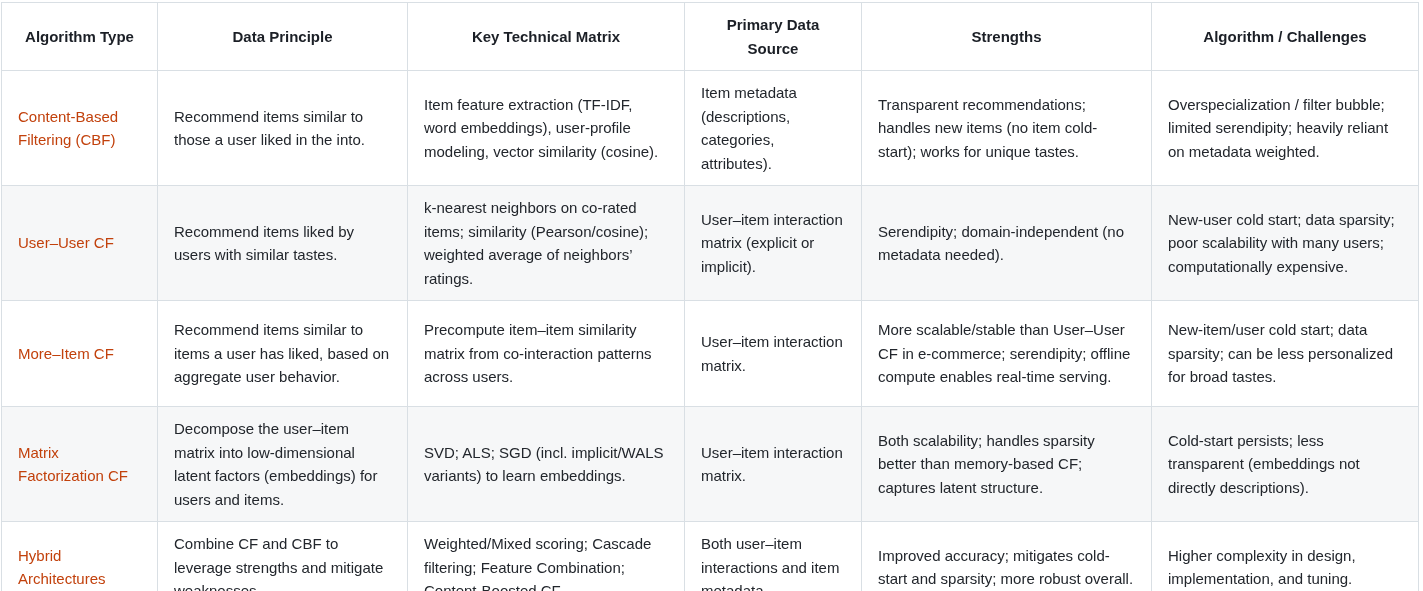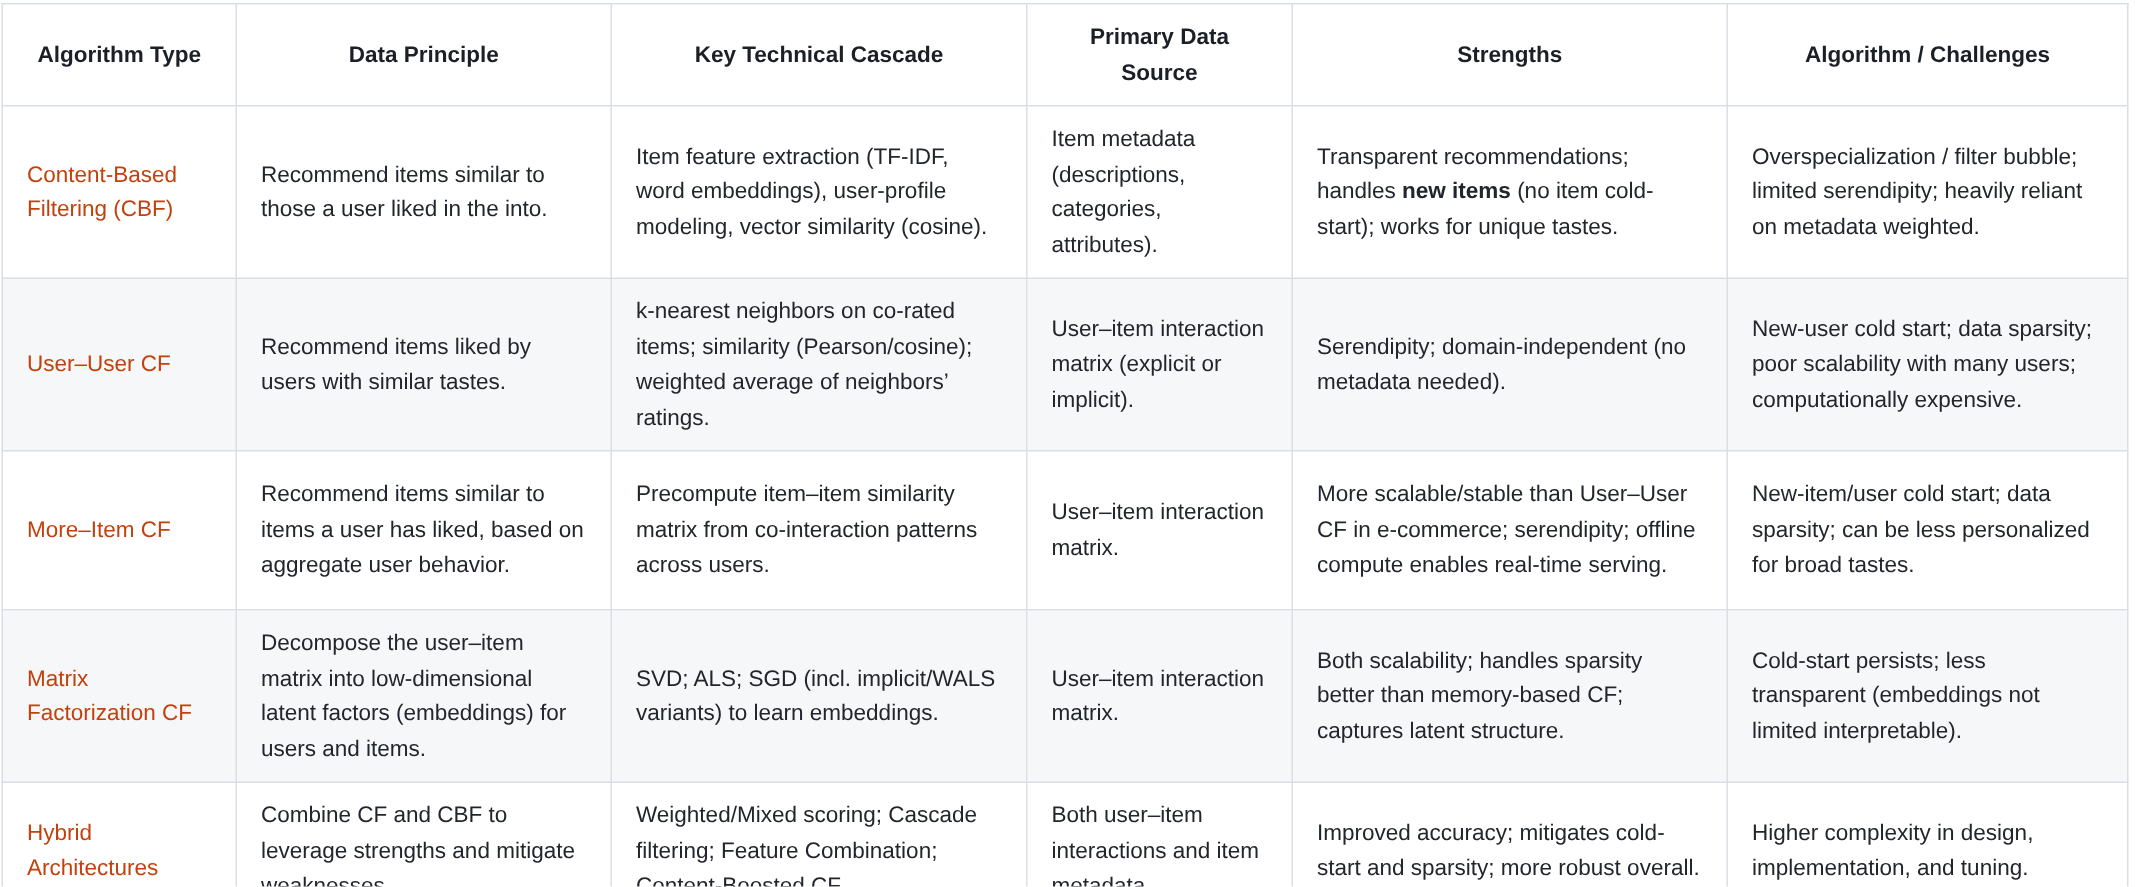--- a/index.html
+++ b/index.html
@@ -45,39 +45,39 @@
     color: #c2410c;
   }
   thead tr       { height: 60px; }
   tbody tr:nth-child(1) { height: 106px; }
   tbody tr:nth-child(2) { height: 113px; }
   tbody tr:nth-child(3) { height: 106px; }
   tbody tr:nth-child(4) { height: 105px; }
   tbody tr:nth-child(5) { height: 87px; }
   tbody tr:nth-child(even) td { background: #f6f7f8; }
   tbody tr:nth-child(odd) td  { background: #ffffff; }
-  td strong { font-weight: 700; }
+  td strong { font-weight: 400; }
 </style>
 </head>
 <body>
 
 <table class="compare">
   <colgroup>
     <col style="width:156px">
     <col style="width:250px">
     <col style="width:277px">
     <col style="width:177px">
     <col style="width:290px">
     <col style="width:267px">
   </colgroup>
   <thead>
     <tr>
       <th>Algorithm Type</th>
       <th>Data Principle</th>
-      <th>Key Technical Cascade</th>
+      <th>Key Technical Matrix</th>
       <th>Primary Data Source</th>
       <th>Strengths</th>
       <th>Algorithm / Challenges</th>
     </tr>
   </thead>
   <tbody>
     <tr>
       <td class="col-algo">Content-Based Filtering (CBF)</td>
       <td>Recommend items similar to those a user liked in the into.</td>
       <td>Item feature extraction (TF-IDF, word embeddings), user-profile modeling, vector similarity (cosine).</td>
@@ -100,21 +100,21 @@
       <td>User–item interaction matrix.</td>
       <td>More scalable/stable than User–User CF in e-commerce; serendipity; offline compute enables real-time serving.</td>
       <td>New-item/user cold start; data sparsity; can be less personalized for broad tastes.</td>
     </tr>
     <tr>
       <td class="col-algo">Matrix Factorization CF</td>
       <td>Decompose the user–item matrix into low-dimensional latent factors (embeddings) for users and items.</td>
       <td>SVD; ALS; SGD (incl. implicit/WALS variants) to learn embeddings.</td>
       <td>User–item interaction matrix.</td>
       <td>Both scalability; handles sparsity better than memory-based CF; captures latent structure.</td>
-      <td>Cold-start persists; less transparent (embeddings not limited interpretable).</td>
+      <td>Cold-start persists; less transparent (embeddings not directly descriptions).</td>
     </tr>
     <tr>
       <td class="col-algo">Hybrid Architectures</td>
       <td>Combine CF and CBF to leverage strengths and mitigate weaknesses.</td>
       <td>Weighted/Mixed scoring; Cascade filtering; Feature Combination; Content-Boosted CF.</td>
       <td>Both user–item interactions and item metadata.</td>
       <td>Improved accuracy; mitigates cold-start and sparsity; more robust overall.</td>
       <td>Higher complexity in design, implementation, and tuning.</td>
     </tr>
   </tbody>

